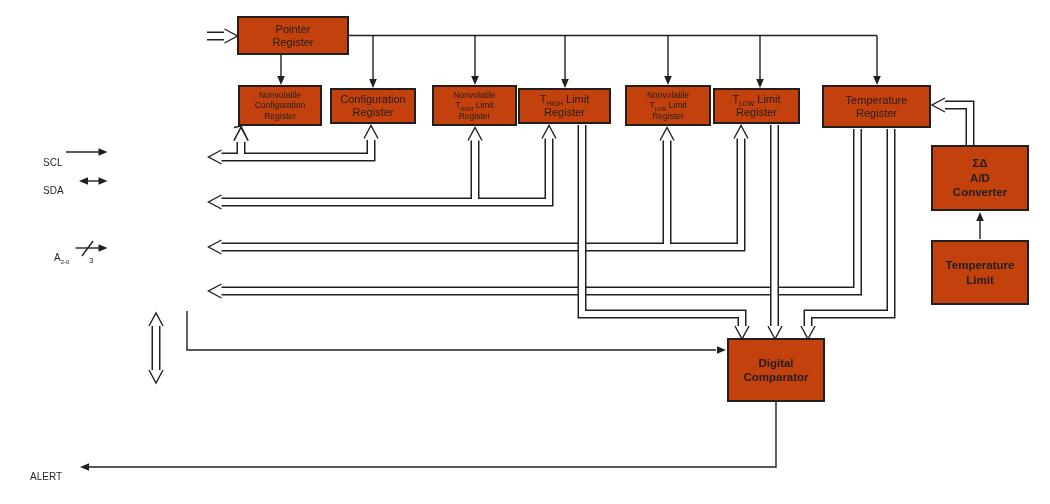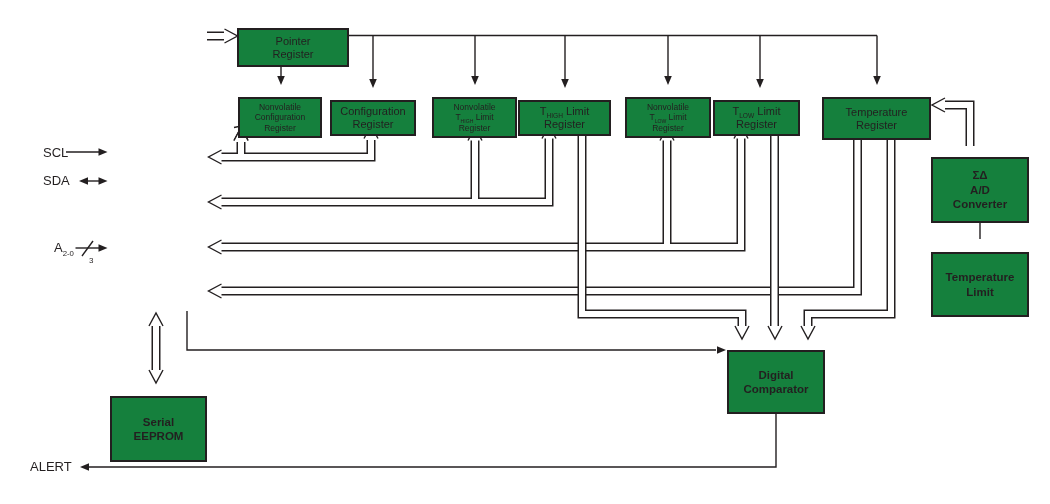--- a/index.html
+++ b/index.html
@@ -2,31 +2,31 @@
 <html><head>
 <meta charset="utf-8">
 <style>
   html,body { margin:0; padding:0; background:#ffffff; }
   .stage {
     position:relative; width:1050px; height:504px; background:#ffffff;
     font-family:"Liberation Sans", sans-serif; color:#231f20; overflow:hidden;
   }
   .stage svg { position:absolute; left:0; top:0; }
   .box {
-    position:absolute; box-sizing:border-box; border:2px solid #231f20; background:#15803d;
+    position:absolute; box-sizing:border-box; border:2px solid #231f20; background:#c2410c;
     display:flex; flex-direction:column; align-items:center; justify-content:center;
-    text-align:center; color:#231f20;margin-top:12px;
+    text-align:center; color:#231f20;
   }
   .box div { white-space:pre; }
   .f-reg  { font-size:11px;  line-height:13px; }
   .f-nv   { font-size:8.5px; line-height:10.5px;text-align:center; }
   .f-big  { font-size:12px;  line-height:16px; }
   .f-med  { font-size:11.5px; line-height:14.5px;font-weight:bold; }
   sub { font-size:0.6em; line-height:0; }
-  .pin { position:absolute; font-size:13px; line-height:13px; white-space:pre; }
+  .pin { position:absolute; font-size:10px; line-height:13px; white-space:pre;margin-top:10px; }
   .buswidth { position:absolute; font-size:8px; line-height:9px; }
   
   .tl { stroke:#231f20; stroke-width:1.4; fill:none; }
   .bk { stroke:#231f20; stroke-width:9;   fill:none; stroke-linejoin:miter; }
   .wt { stroke:#ffffff; stroke-width:6;   fill:none; stroke-linejoin:miter; }
   .sa { fill:#231f20; stroke:none; }          
   .ha { fill:#ffffff; stroke:#231f20; stroke-width:1.4; stroke-linejoin:miter; } 
 </style>
 </head>
 <body>
@@ -178,24 +178,20 @@
   <div class="box f-med" style="left:931px; top:240px; width:98px; height:65px;">
     <div>Temperature</div>
     <div>Limit</div>
   </div>
 
   <div class="box f-med" style="left:727px; top:338px; width:98px; height:64px;">
     <div>Digital</div>
     <div>Comparator</div>
   </div>
 
-  <div class="box f-med" style="left:110px; top:384px; width:97px; height:66px;">
-    <div>Serial</div>
-    <div>EEPROM</div>
-  </div>
 
   <div class="pin" style="left:43px; top:146px;">SCL</div>
   <div class="pin" style="left:43px; top:174px;">SDA</div>
   <div class="pin" style="left:54px; top:241px;"><span>A</span><sub>2-0</sub></div>
   <div class="buswidth" style="left:89px; top:256px;">3</div>
   <div class="pin" style="left:30px; top:460px;">ALERT</div>
 
 </div>
 
 </body></html>

